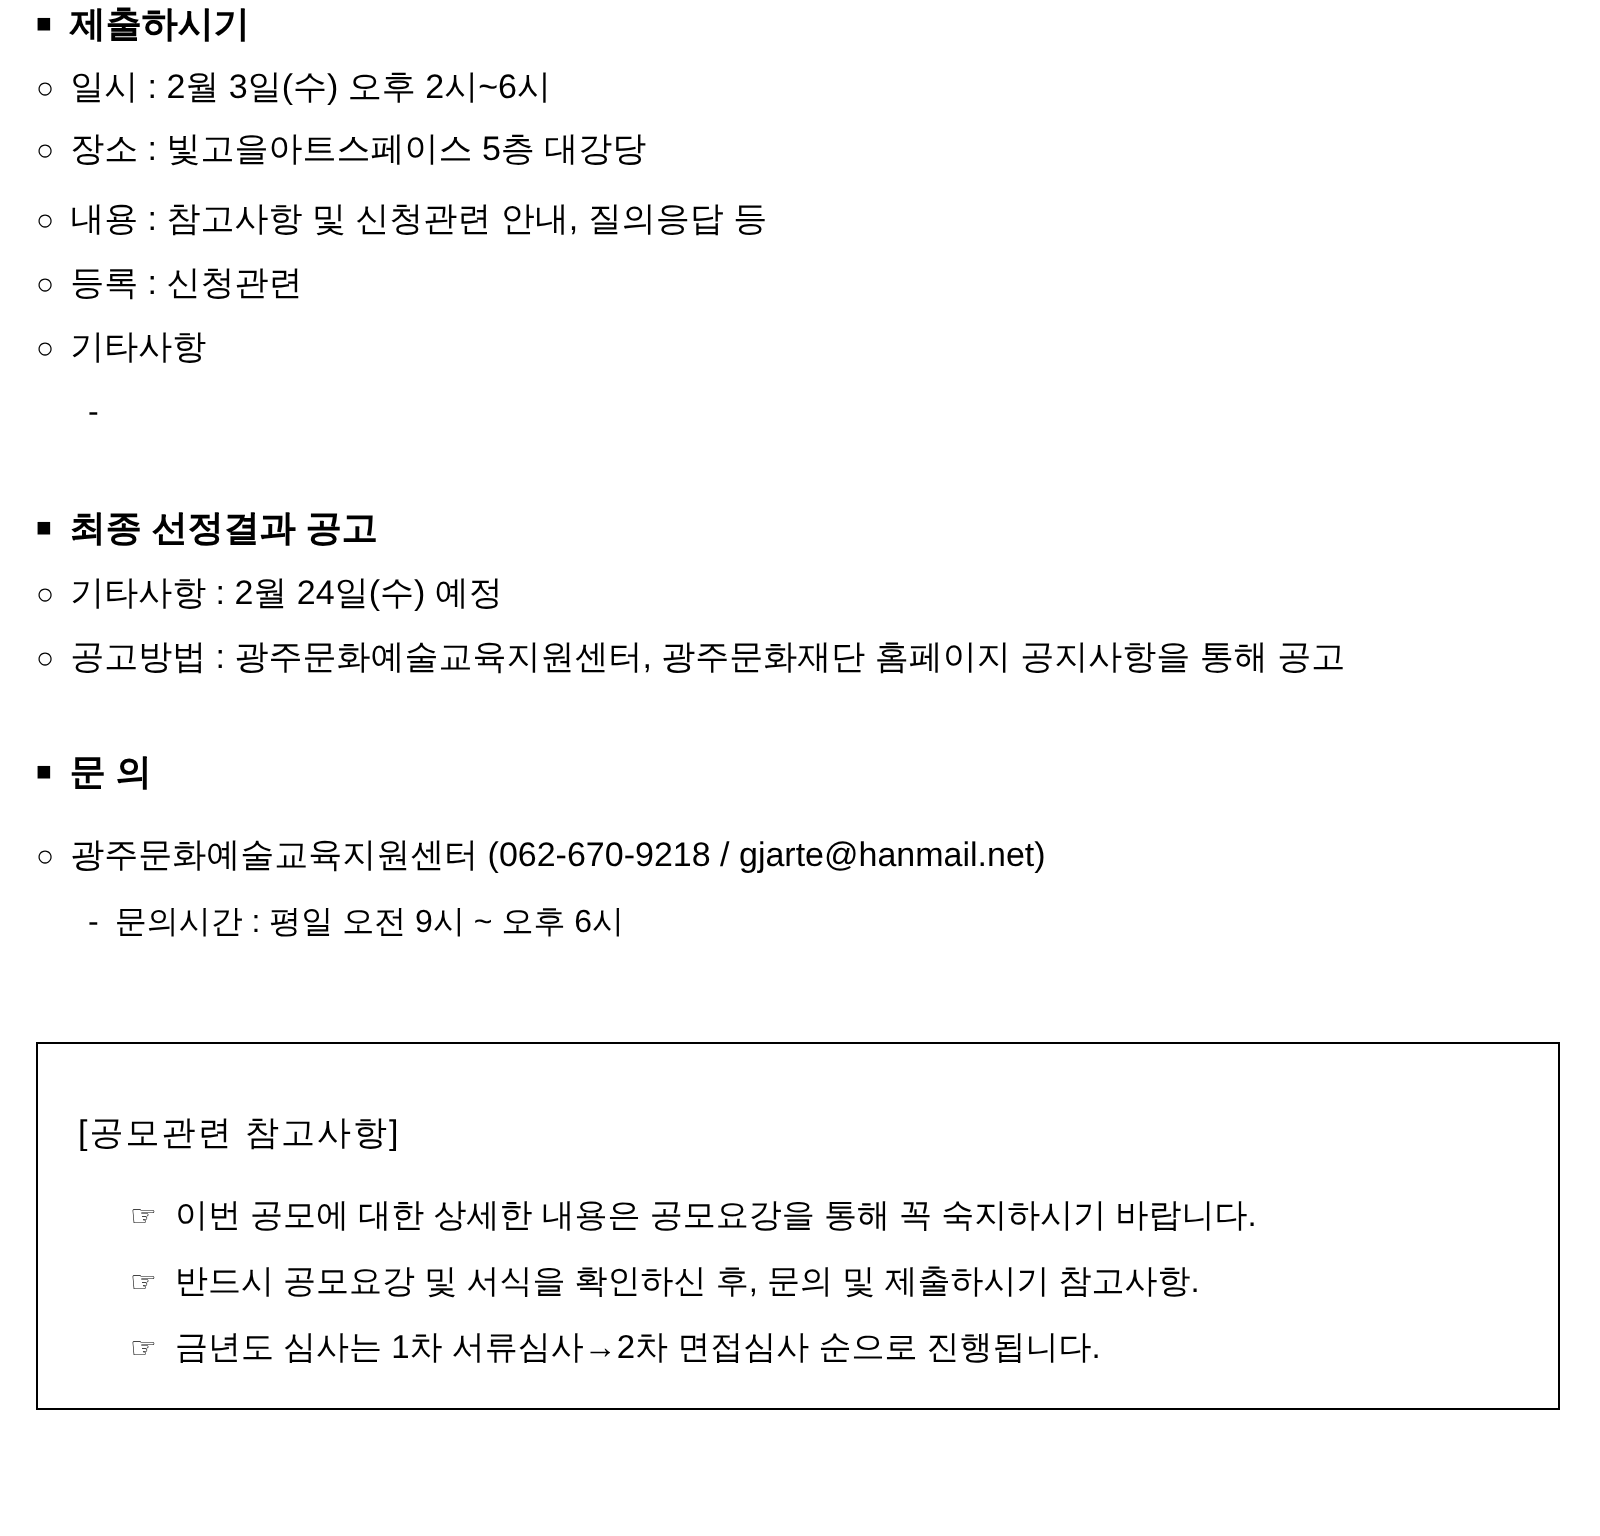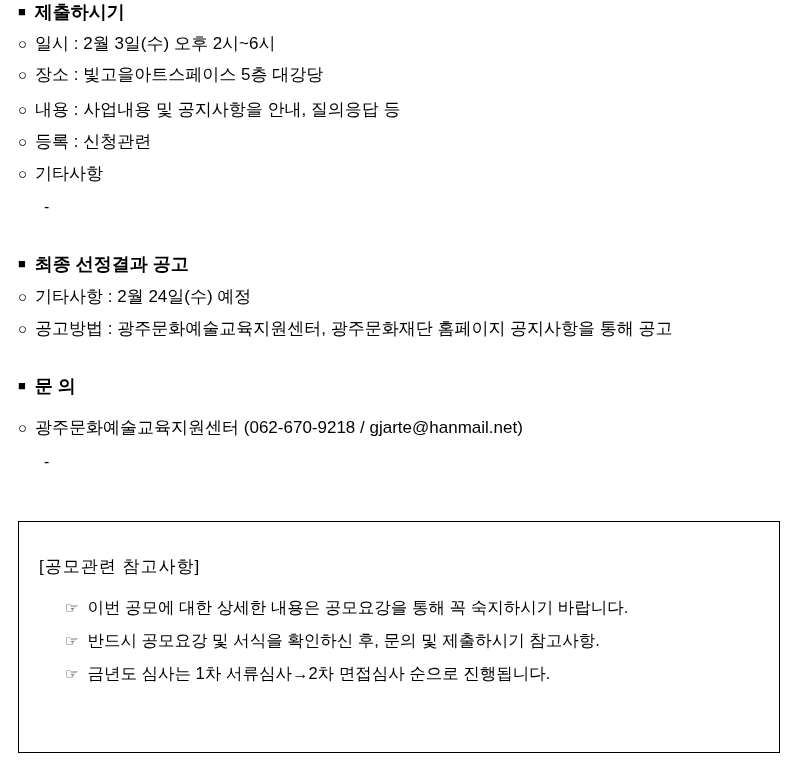--- a/index.html
+++ b/index.html
@@ -68,21 +68,21 @@
 
   
   .row { position: absolute; white-space: nowrap; }
 
   
   .note-box {
     position: absolute;
     left: 18px;
     top: 521px;
     width: 762px;
-    height: 232px;
+    height: 184px;
     border: 1px solid #000000;
     box-sizing: border-box;
   }
   .note-title {
     position: absolute;
     left: 20px;
     top: 33px;
     font-size: 17px;
     letter-spacing: 1px;
     white-space: nowrap;
@@ -114,21 +114,21 @@
     <span class="txt underline">일시 : 2월 3일(수) 오후 2시~6시</span>
   </div>
 
   <div class="row item" style="left:18px; top:66px;">
     <span class="circle">○</span>
     <span class="txt underline">장소 : 빛고을아트스페이스 5층 대강당</span>
   </div>
 
   <div class="row item" style="left:18px; top:101px;">
     <span class="circle">○</span>
-    <span class="txt">내용 : 사업내용 및 공지사항을 안내, 질의응답 등</span>
+    <span class="txt">내용 : 참고사항 및 신청관련 안내, 질의응답 등</span>
   </div>
 
   <div class="row item" style="left:18px; top:133px;">
     <span class="circle">○</span>
     <span class="txt">등록 : 신청관련</span>
   </div>
 
   <div class="row item" style="left:18px; top:165px;">
     <span class="circle">○</span>
     <span class="txt">기타사항</span>
@@ -158,20 +158,21 @@
     <span>문  의</span>
   </div>
 
   <div class="row item" style="left:18px; top:419px;">
     <span class="circle">○</span>
     <span class="txt">광주문화예술교육지원센터 (062-670-9218 / gjarte@hanmail.net)</span>
   </div>
 
   <div class="row subitem" style="left:18px; top:454px;">
     <span class="dash">-</span>
+    <span>문의시간 : 평일 오전 9시 ~ 오후 6시</span>
   </div>
 
   <div class="note-box">
     <div class="note-title">[공모관련 참고사항]</div>
 
     <div class="note-line" style="left:46px; top:75px;">
       <span class="hand">☞</span>
       <span>이번 공모에 대한 상세한 내용은 공모요강을 통해 꼭 숙지하시기 바랍니다.</span>
     </div>
 

